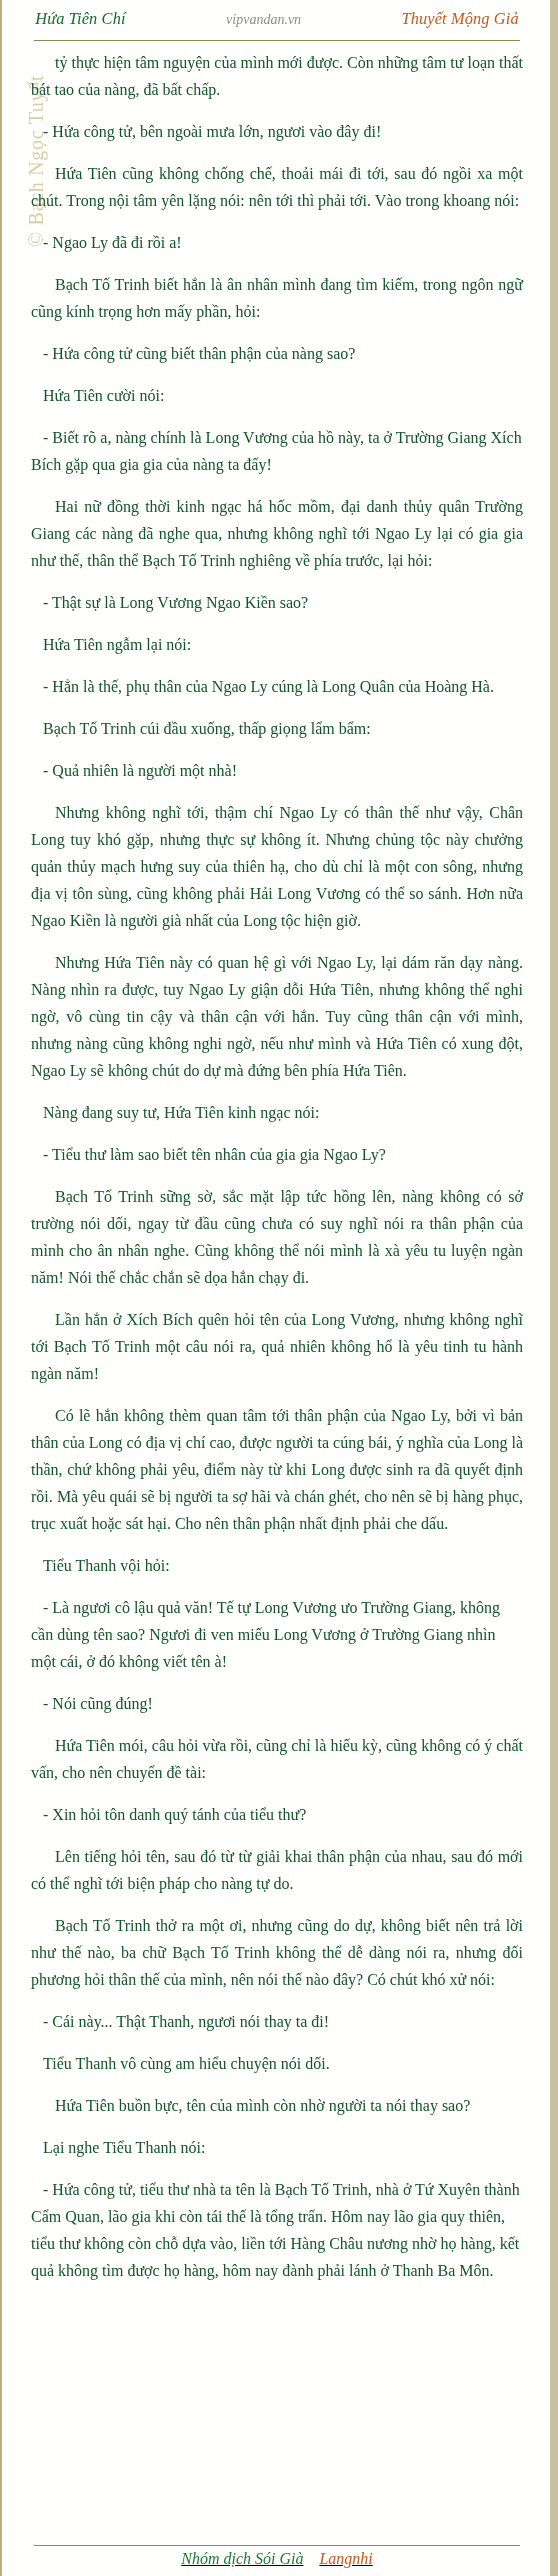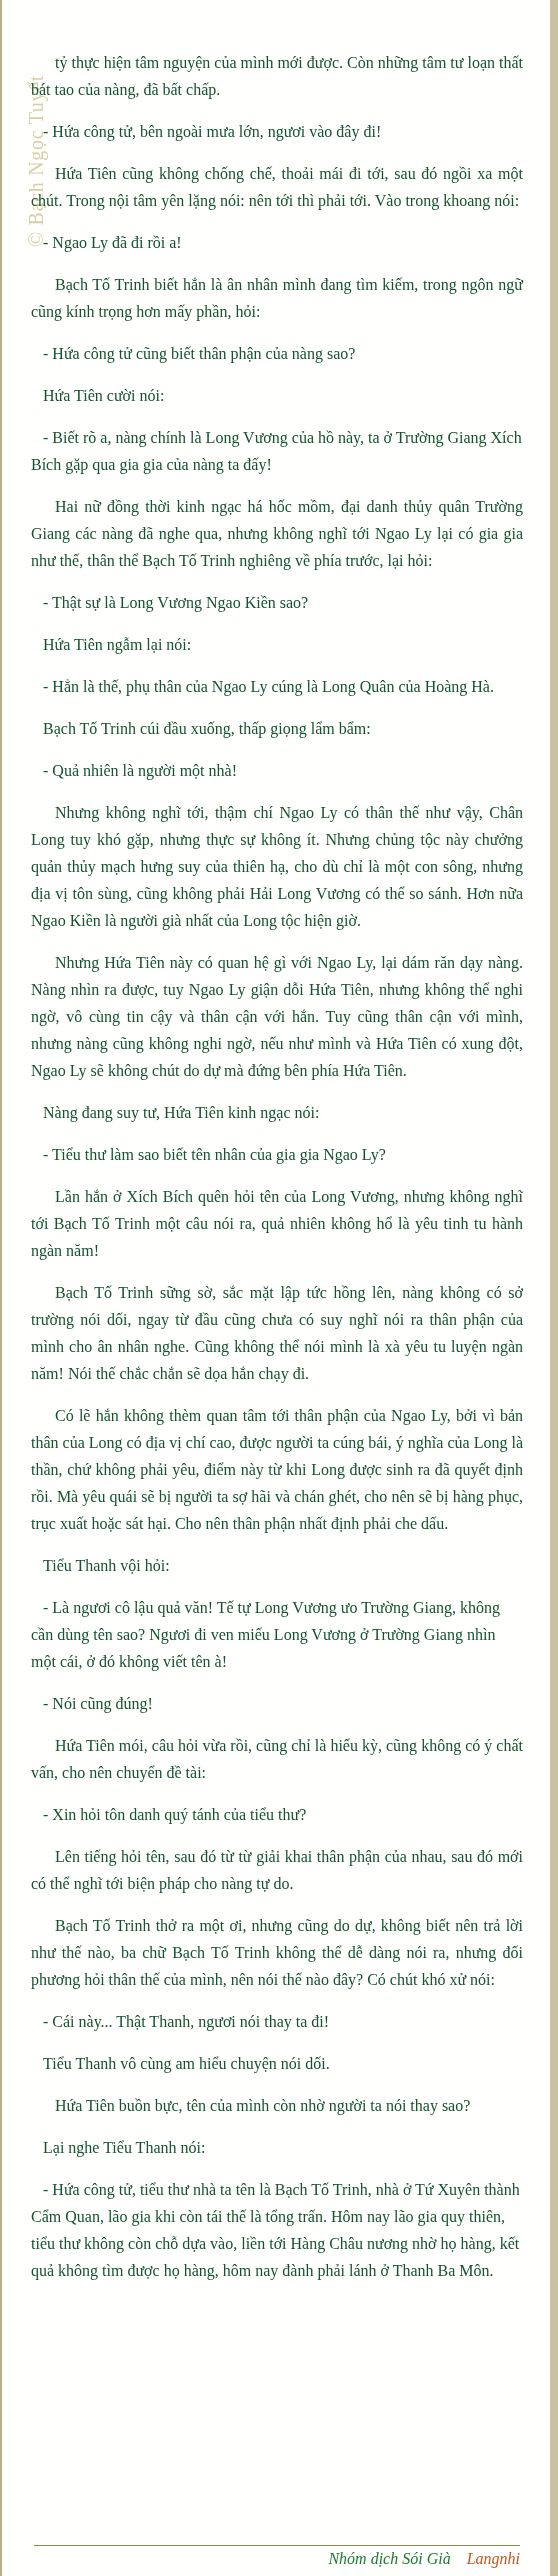--- a/index.html
+++ b/index.html
@@ -123,23 +123,24 @@
     position: absolute;
     left: 32px;
     top: 2543px;
     width: 486px;
     border-top: 1.3px solid #8a8a55;
     box-sizing: border-box;
   }
   #footer .frow {
     display: flex;
     align-items: baseline;
-    justify-content: flex-end;
+    justify-content: center;
     width: 100%;
     padding-top: 4px;
+    text-decoration: underline;
   }
   .ft-left {
     font-style: italic;
     font-size: 16px;
     color: #1d7a34;
     white-space: nowrap;
   }
   .ft-right {
     font-style: italic;
     font-size: 16px;
@@ -149,42 +150,49 @@
   }
 </style>
 </head>
 <body>
 
 <div id="page">
   <div id="sheet">
 
     <div id="watermark">© Bạch Ngọc Tuyết</div>
 
+    <div id="header">
+      <div class="hrow">
+        <span class="hd-left">Hứa Tiên Chí</span>
+        <span class="hd-mid">vipvandan.vn</span>
+        <span class="hd-right">Thuyết Mộng Giả</span>
+      </div>
+    </div>
 
     <div id="content">
         <p class="">tỷ thực hiện tâm nguyện của mình mới được. Còn những tâm tư loạn thất bát tao của nàng, đã bất chấp.</p>
         <p class="dlg">- Hứa công tử, bên ngoài mưa lớn, ngươi vào đây đi!</p>
         <p class="">Hứa Tiên cũng không chống chế, thoải mái đi tới, sau đó ngồi xa một chút. Trong nội tâm yên lặng nói: nên tới thì phải tới. Vào trong khoang nói:</p>
         <p class="dlg">- Ngao Ly đã đi rồi a!</p>
         <p class="">Bạch Tố Trinh biết hắn là ân nhân mình đang tìm kiếm, trong ngôn ngữ cũng kính trọng hơn mấy phần, hỏi:</p>
         <p class="dlg">- Hứa công tử cũng biết thân phận của nàng sao?</p>
         <p class="plain">Hứa Tiên cười nói:</p>
         <p class="dlg">- Biết rõ a, nàng chính là Long Vương của hồ này, ta ở Trường Giang Xích Bích gặp qua gia gia của nàng ta đấy!</p>
         <p class="">Hai nữ đồng thời kinh ngạc há hốc mồm, đại danh thủy quân Trường Giang các nàng đã nghe qua, nhưng không nghĩ tới Ngao Ly lại có gia gia như thế, thân thể Bạch Tố Trinh nghiêng về phía trước, lại hỏi:</p>
         <p class="dlg">- Thật sự là Long Vương Ngao Kiền sao?</p>
         <p class="plain">Hứa Tiên ngẫm lại nói:</p>
         <p class="dlg">- Hẳn là thế, phụ thân của Ngao Ly cúng là Long Quân của Hoàng Hà.</p>
         <p class="plain">Bạch Tố Trinh cúi đầu xuống, thấp giọng lẩm bẩm:</p>
         <p class="dlg">- Quả nhiên là người một nhà!</p>
         <p class="">Nhưng không nghĩ tới, thậm chí Ngao Ly có thân thế như vậy, Chân Long tuy khó gặp, nhưng thực sự không ít. Nhưng chủng tộc này chưởng quản thủy mạch hưng suy của thiên hạ, cho dù chỉ là một con sông, nhưng địa vị tôn sùng, cũng không phải Hải Long Vương có thể so sánh. Hơn nữa Ngao Kiền là người già nhất của Long tộc hiện giờ.</p>
         <p class="">Nhưng Hứa Tiên này có quan hệ gì với Ngao Ly, lại dám răn dạy nàng. Nàng nhìn ra được, tuy Ngao Ly giận dỗi Hứa Tiên, nhưng không thể nghi ngờ, vô cùng tin cậy và thân cận với hắn. Tuy cũng thân cận với mình, nhưng nàng cũng không nghi ngờ, nếu như mình và Hứa Tiên có xung đột, Ngao Ly sẽ không chút do dự mà đứng bên phía Hứa Tiên.</p>
         <p class="plain">Nàng đang suy tư, Hứa Tiên kinh ngạc nói:</p>
         <p class="dlg">- Tiểu thư làm sao biết tên nhân của gia gia Ngao Ly?</p>
+        <p class="">Bạch Tố Trinh sững sờ, sắc mặt lập tức hồng lên, nàng không có sở trường nói dối, ngay từ đầu cũng chưa có suy nghĩ nói ra thân phận của mình cho ân nhân nghe. Cũng không thể nói mình là xà yêu tu luyện ngàn năm! Nói thế chắc chắn sẽ dọa hắn chạy đi.</p>
         <p class="">Lần hắn ở Xích Bích quên hỏi tên của Long Vương, nhưng không nghĩ tới Bạch Tố Trinh một câu nói ra, quả nhiên không hổ là yêu tinh tu hành ngàn năm!</p>
-        <p class="">Bạch Tố Trinh sững sờ, sắc mặt lập tức hồng lên, nàng không có sở trường nói dối, ngay từ đầu cũng chưa có suy nghĩ nói ra thân phận của mình cho ân nhân nghe. Cũng không thể nói mình là xà yêu tu luyện ngàn năm! Nói thế chắc chắn sẽ dọa hắn chạy đi.</p>
         <p class="">Có lẽ hắn không thèm quan tâm tới thân phận của Ngao Ly, bởi vì bản thân của Long có địa vị chí cao, được người ta cúng bái, ý nghĩa của Long là thần, chứ không phải yêu, điểm này từ khi Long được sinh ra đã quyết định rồi. Mà yêu quái sẽ bị người ta sợ hãi và chán ghét, cho nên sẽ bị hàng phục, trục xuất hoặc sát hại. Cho nên thân phận nhất định phải che dấu.</p>
         <p class="plain">Tiểu Thanh vội hỏi:</p>
         <p class="dlg">- Là ngươi cô lậu quả văn! Tế tự Long Vương ưo Trường Giang, không cần dùng tên sao? Ngươi đi ven miếu Long Vương ở Trường Giang nhìn một cái, ở đó không viết tên à!</p>
         <p class="dlg">- Nói cũng đúng!</p>
         <p class="">Hứa Tiên mói, câu hỏi vừa rồi, cũng chỉ là hiếu kỳ, cũng không có ý chất vấn, cho nên chuyển đề tài:</p>
         <p class="dlg">- Xin hỏi tôn danh quý tánh của tiểu thư?</p>
         <p class="">Lên tiếng hỏi tên, sau đó từ từ giải khai thân phận của nhau, sau đó mới có thể nghĩ tới biện pháp cho nàng tự do.</p>
         <p class="">Bạch Tố Trinh thở ra một ơi, nhưng cũng do dự, không biết nên trả lời như thế nào, ba chữ Bạch Tố Trinh không thể dễ dàng nói ra, nhưng đối phương hỏi thân thế của mình, nên nói thế nào đây? Có chút khó xử nói:</p>
         <p class="dlg">- Cái này... Thật Thanh, ngươi nói thay ta đi!</p>
         <p class="plain">Tiểu Thanh vô cùng am hiểu chuyện nói dối.</p>

